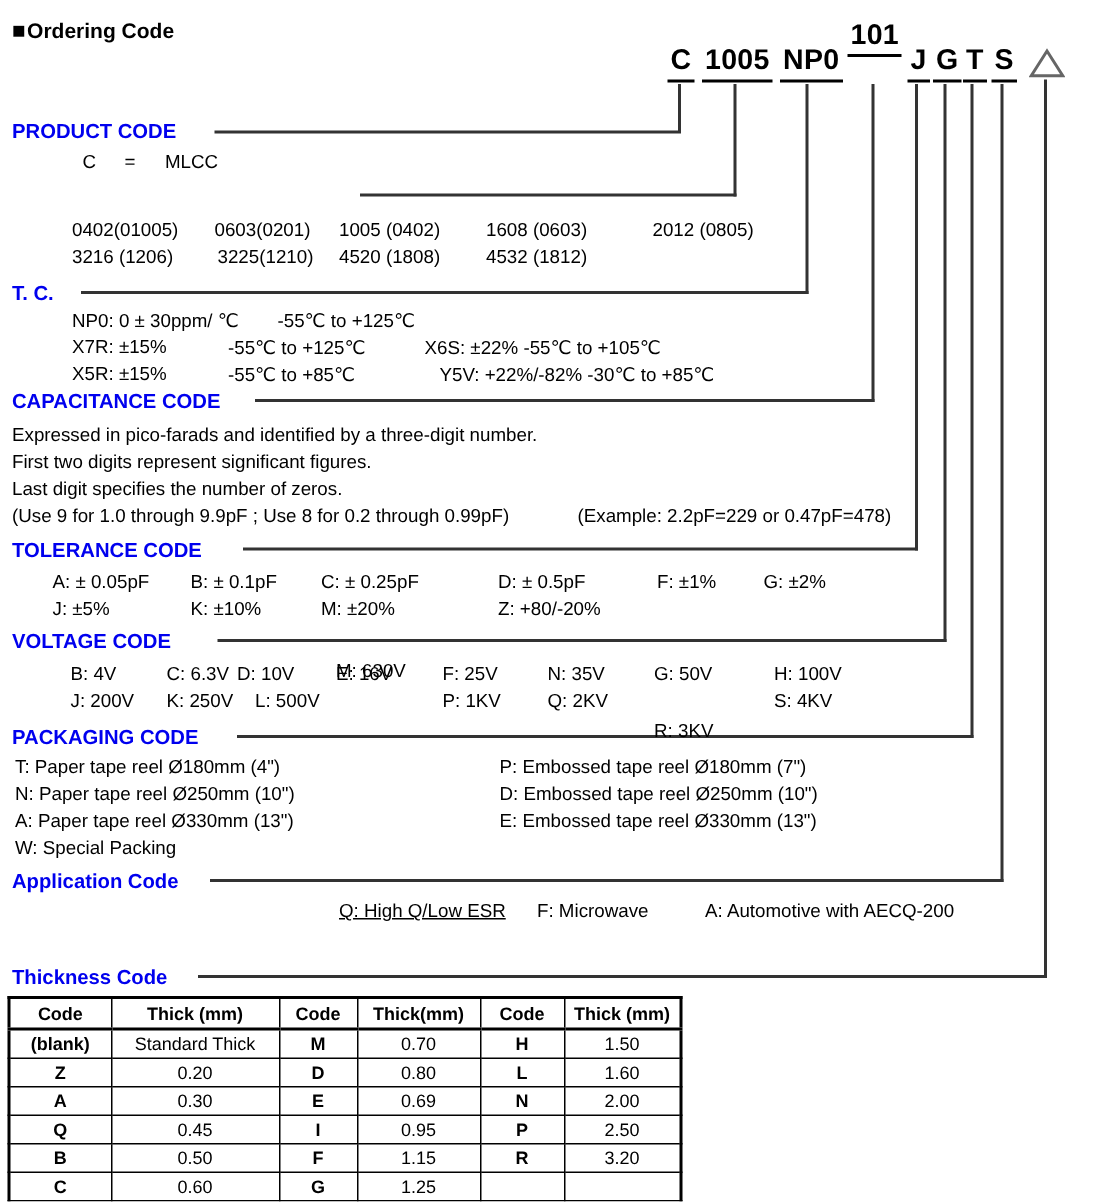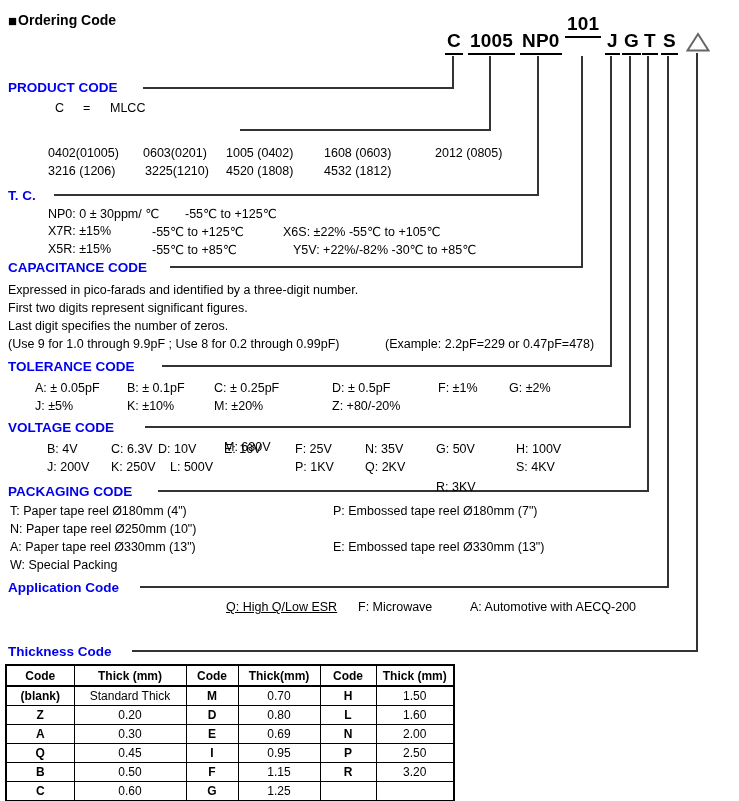--- a/index.html
+++ b/index.html
@@ -135,20 +135,21 @@
   <span class="abs txt" style="left:365px;top:460px;">Q: 2KV</span>
   <span class="abs txt" style="left:436px;top:460px;margin-top:20px;">R: 3KV</span>
   <span class="abs txt" style="left:516px;top:460px;">S: 4KV</span>
 
   <div class="abs blue-label" style="left:8px;top:484px;">PACKAGING CODE</div>
   <span class="abs txt" style="left:10px;top:504px;">T: Paper tape reel Ø180mm (4")</span>
   <span class="abs txt" style="left:10px;top:522px;">N: Paper tape reel Ø250mm (10")</span>
   <span class="abs txt" style="left:10px;top:540px;">A: Paper tape reel Ø330mm (13")</span>
   <span class="abs txt" style="left:10px;top:558px;">W: Special Packing</span>
   <span class="abs txt" style="left:333px;top:504px;">P: Embossed tape reel Ø180mm (7")</span>
+  <span class="abs txt" style="left:333px;top:522px;">D: Embossed tape reel Ø250mm (10")</span>
   <span class="abs txt" style="left:333px;top:540px;">E: Embossed tape reel Ø330mm (13")</span>
 
   <div class="abs blue-label" style="left:8px;top:580px;">Application Code</div>
   <span class="abs txt" style="left:226px;top:600px;text-decoration:underline;">Q: High Q/Low ESR</span>
   <span class="abs txt" style="left:358px;top:600px;">F: Microwave</span>
   <span class="abs txt" style="left:470px;top:600px;">A: Automotive with AECQ-200</span>
 
   <div class="abs blue-label" style="left:8px;top:644px;">Thickness Code</div>
 
   <table class="abs thk" style="left:5px;top:664px;width:448px;">

